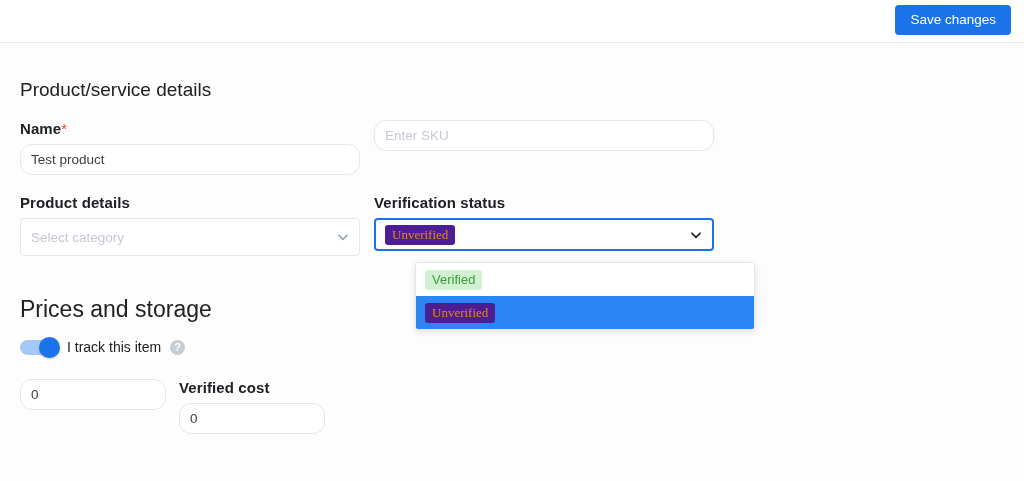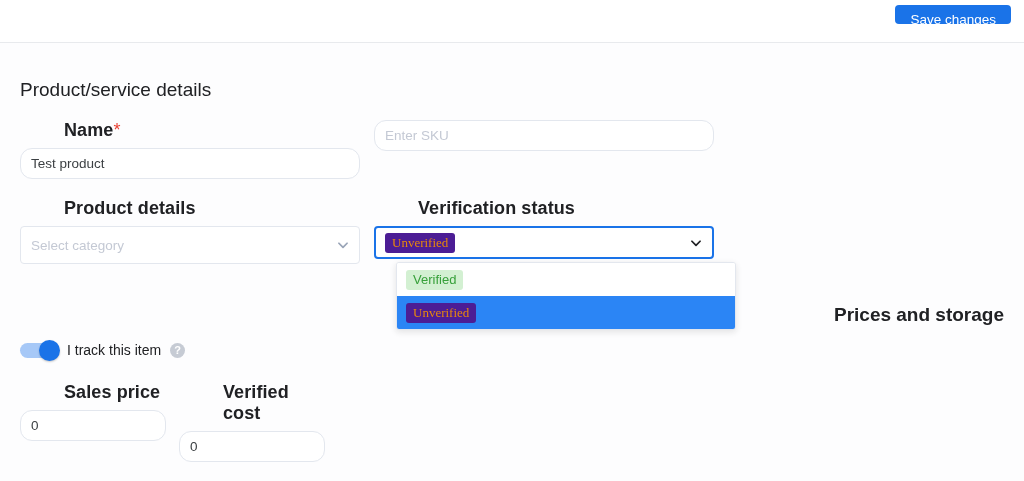--- a/index.html
+++ b/index.html
@@ -21,21 +21,21 @@
   .topbar {
     position: relative;
     height: 43px;
     background: #ffffff;
     border-bottom: 1px solid #e8eaed;
   }
   .save-button {
     position: absolute;
     right: 13px;
     top: 5px;
-    height: 19px;
+    height: 30px;
     padding: 0 15px;
     background: #1a73e8;
     color: #ffffff;
     border: none;
     border-radius: 4px;
     font-family: "Liberation Sans", sans-serif;
     font-size: 13.5px;
     line-height: 30px;
     cursor: pointer;
     white-space: nowrap;
@@ -59,26 +59,25 @@
     gap: 14px;
     margin-top: 19px;
   }
   .col {
     width: 340px;
     flex: 0 0 340px;
   }
 
   .field-label {
     display: block;
-    font-size: 18px;
+    font-size: 15px;
     font-weight: bold;
     color: #202124;
     margin-bottom: 7px;
     letter-spacing: 0.1px;
-    margin-left: 44px;
   }
   .req-star {
     color: #ea4335;
     font-weight: normal;
   }
 
   .text-input {
     width: 100%;
     height: 31px;
     border: 1px solid #e3e7ee;
@@ -132,21 +131,21 @@
     padding: 2px 7px 3px 7px;
     font-size: 13px;
     line-height: 15px;
   }
   .pill-unverified { background: #4c1d95; color: #e8890c; font-family: Liberation Serif, serif; }
   .pill-verified   { background: #d3f0d2; color: #37a03a; }
 
   
   .dropdown {
     position: absolute;
-    left: 396px;
+    left: 415px;
     top: 262px;
     width: 340px;
     background: #ffffff;
     border: 1px solid #e3e7ee;
     border-radius: 3px;
     box-shadow: 0 2px 6px rgba(32,33,36,0.12);
     overflow: hidden;
     z-index: 20;
   }
   .dd-option {
@@ -154,26 +153,25 @@
     display: flex;
     align-items: center;
     padding: 0 9px;
     cursor: pointer;
     background: #ffffff;
   }
   .dd-option.selected { background: #2b85f5; }
 
   
   .prices-title {
-    font-size: 19px;
-    font-weight: 700;
+    font-size: 23px;
+    font-weight: 400;
     color: #202124;
     margin: 0;
     padding-top: 40px;
-    text-align: right;
   }
   .track-row {
     display: flex;
     align-items: center;
     margin-top: 16px;
     gap: 9px;
   }
   .toggle {
     position: relative;
     width: 38px;
@@ -273,21 +271,20 @@
   <div class="track-row">
     <div class="toggle">
       <span class="knob"></span>
     </div>
     <span class="track-label">I track this item</span>
     <span class="help-icon">?</span>
   </div>
 
   <div class="price-grid">
     <div class="price-col">
-      <label class="field-label">Sales price</label>
       <input class="text-input" type="text" value="0" style="">
     </div>
     <div class="price-col">
       <label class="field-label">Verified cost</label>
       <input class="text-input" type="text" value="0" style="">
     </div>
   </div>
 
 </div>
 

